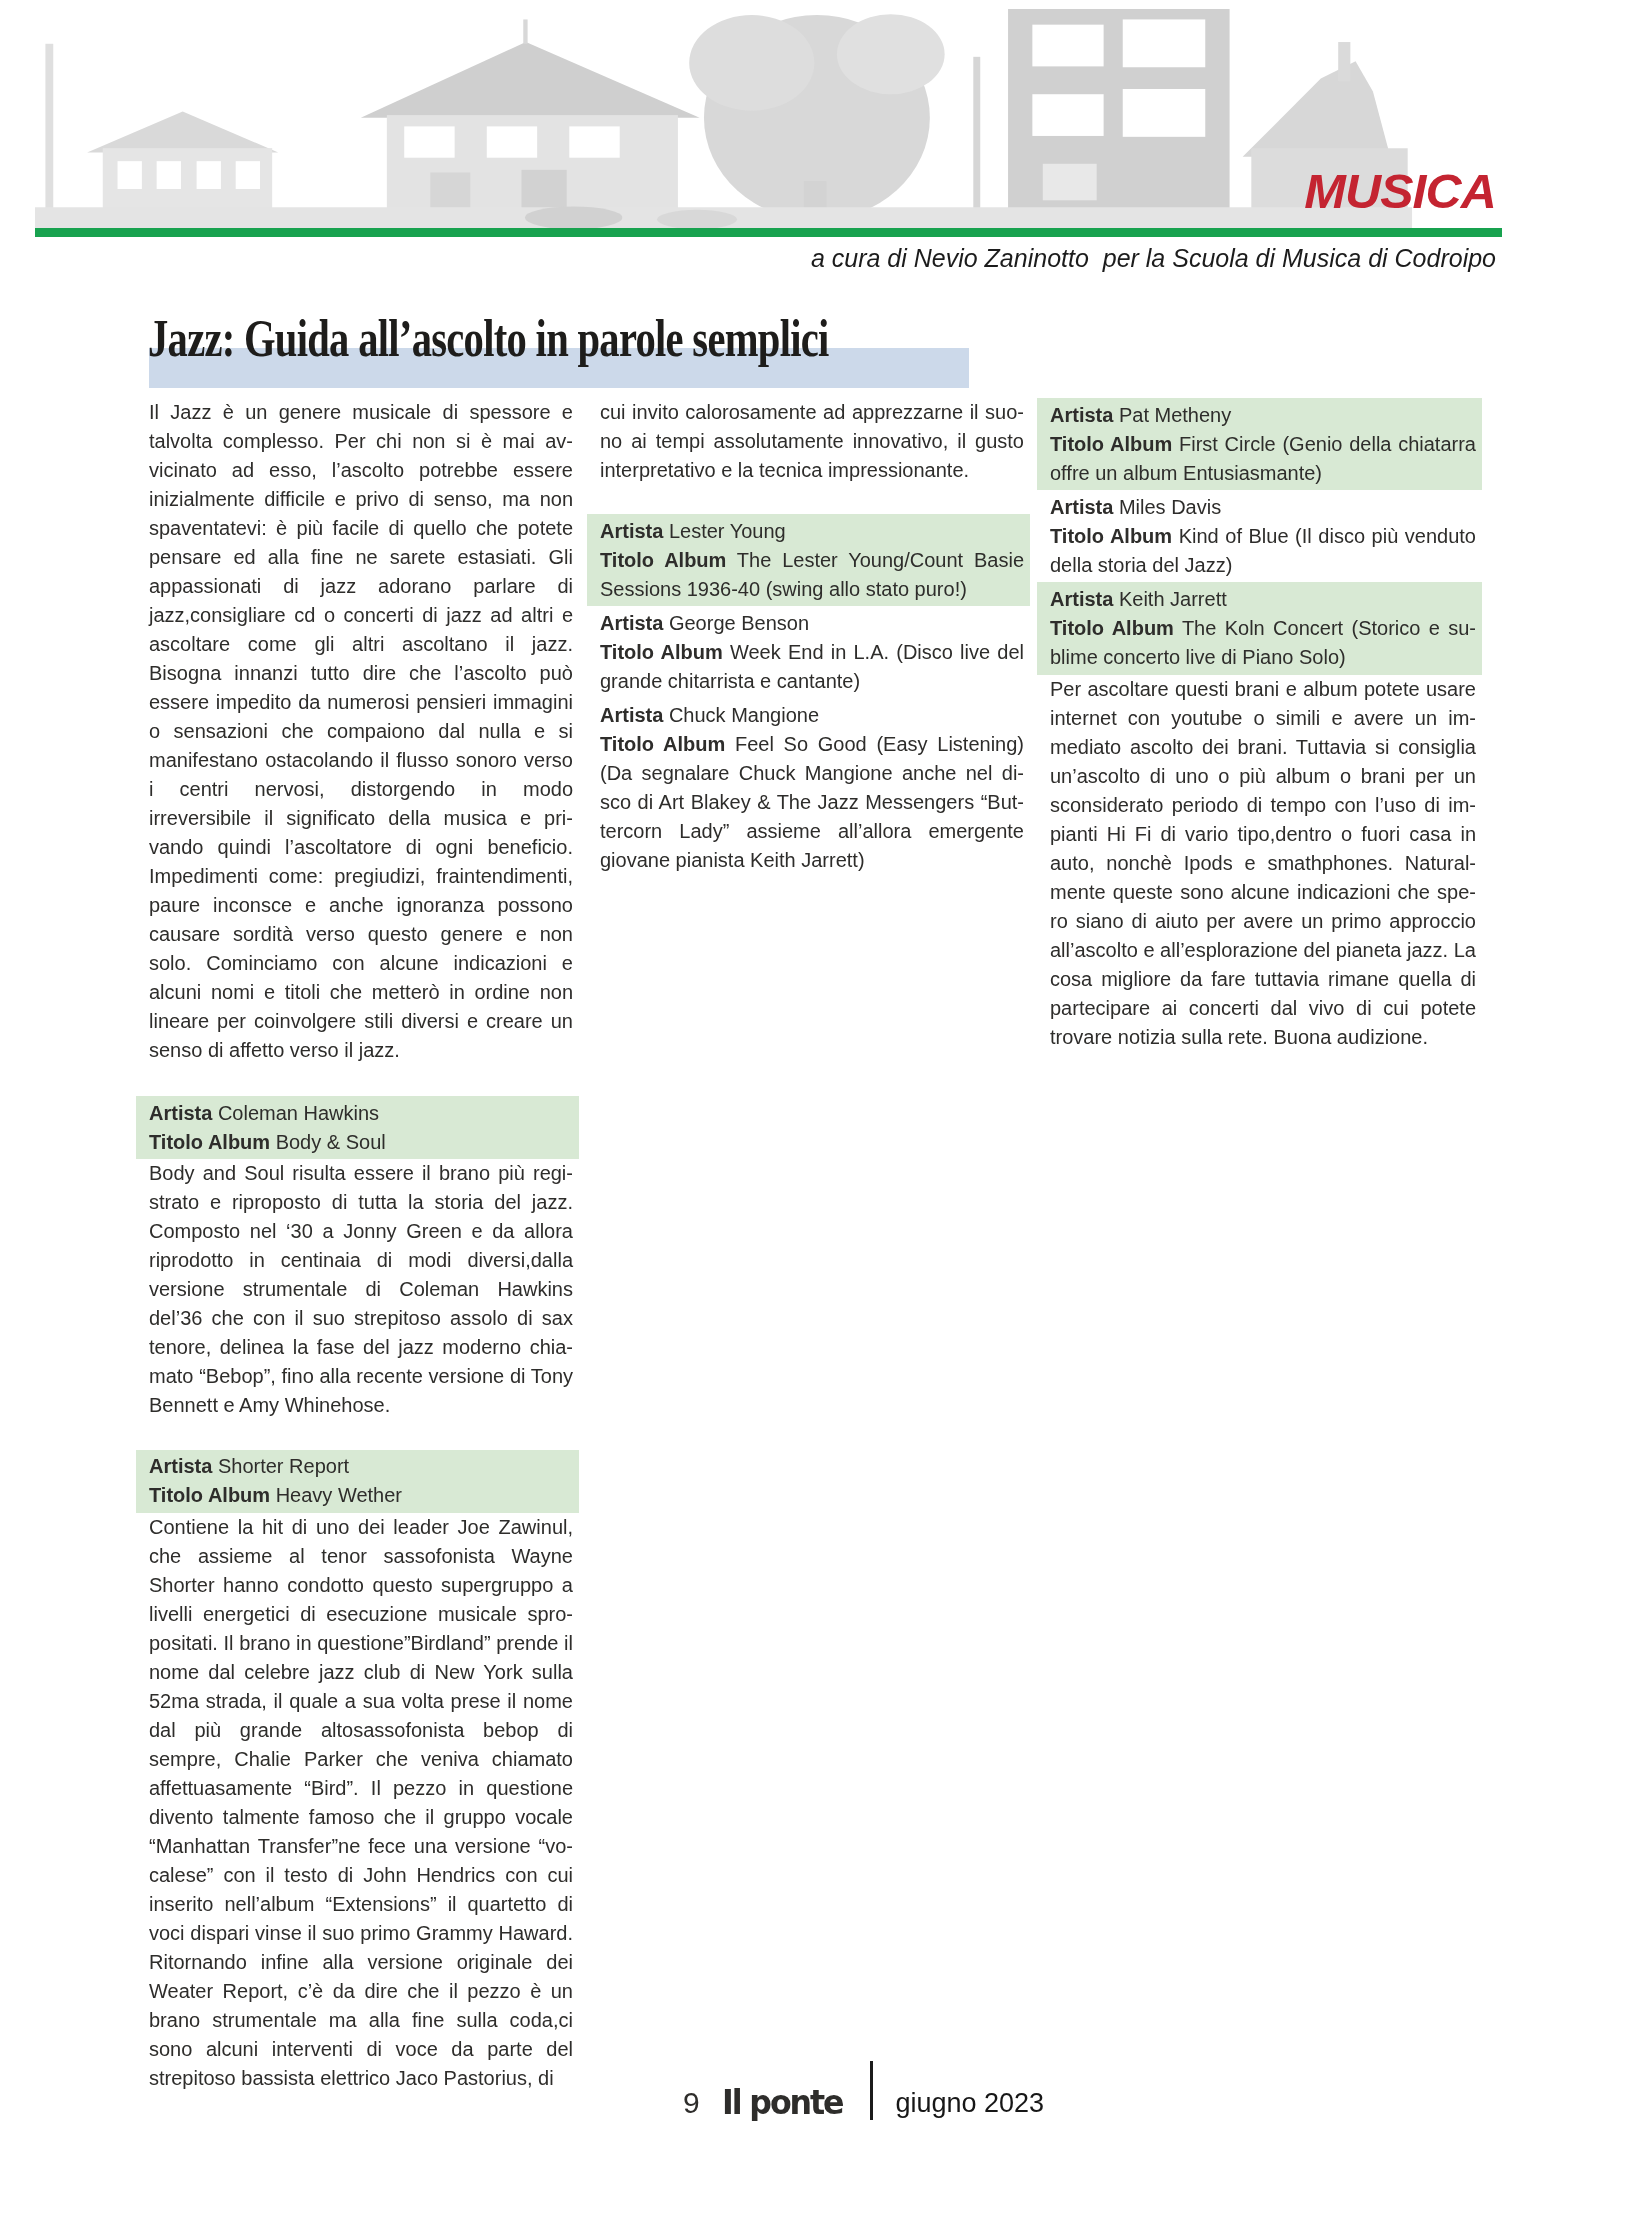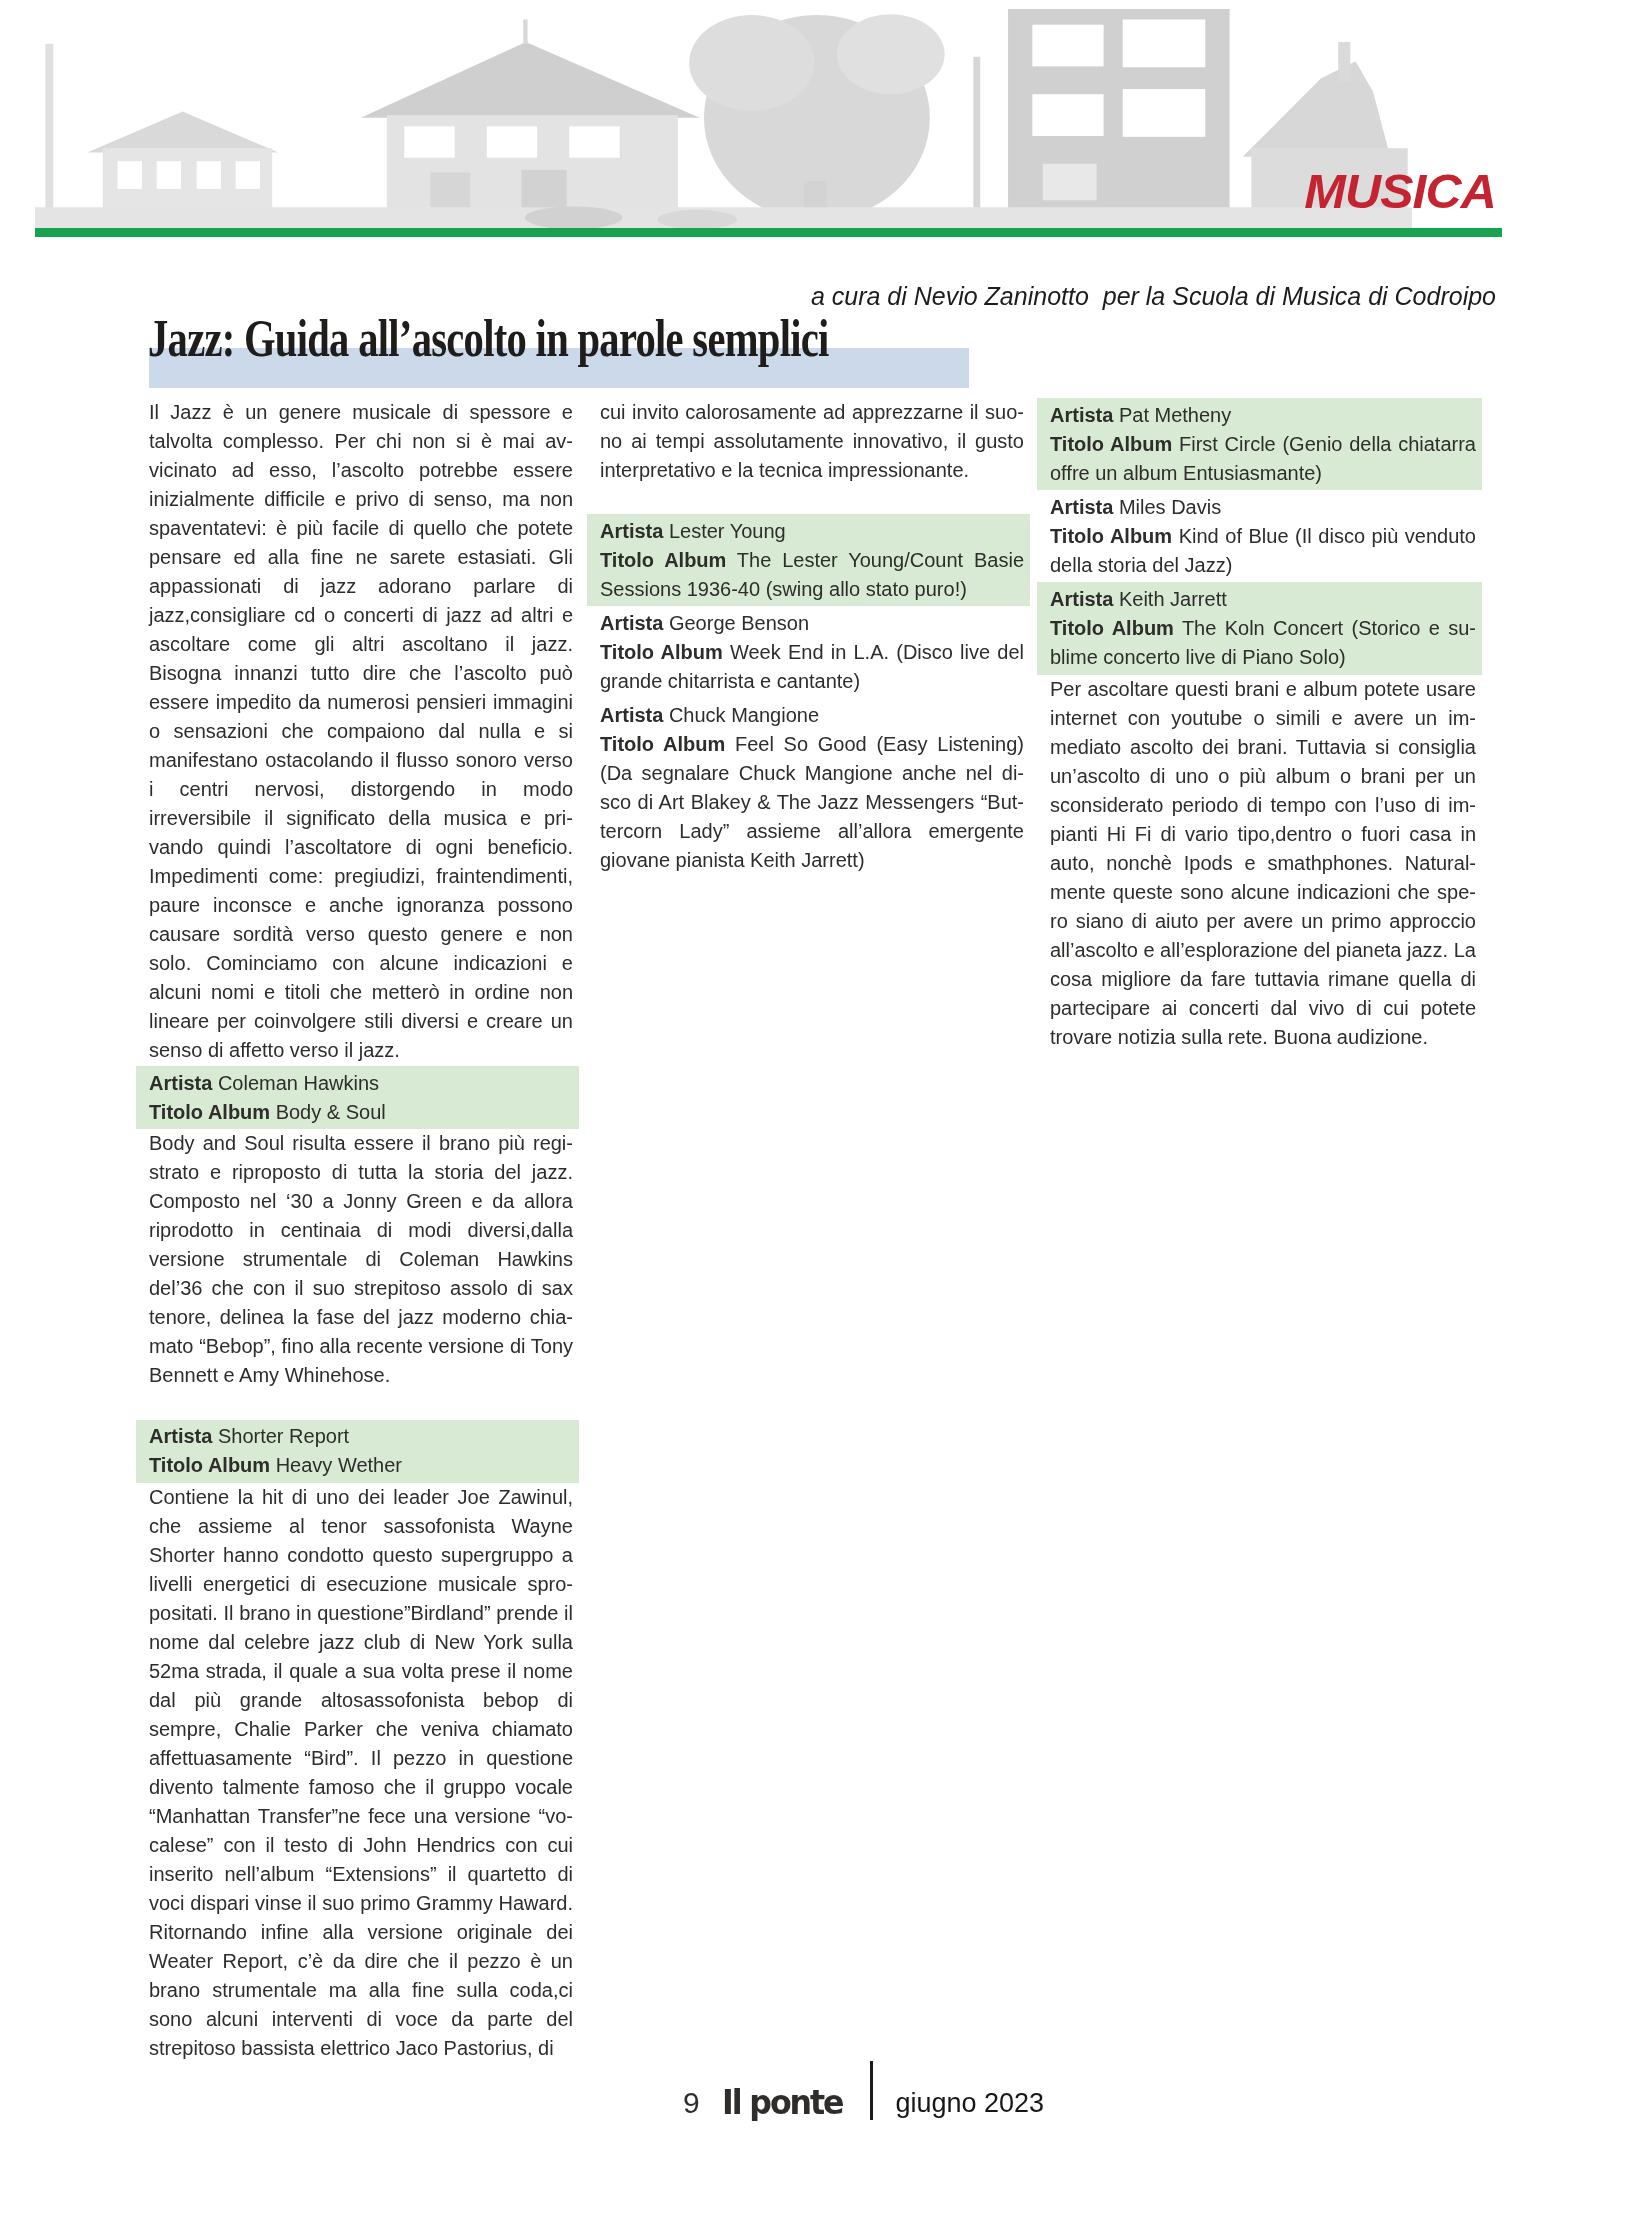--- a/index.html
+++ b/index.html
@@ -33,21 +33,21 @@
     position:absolute;right:153px;top:163px;
     font-size:49px;font-weight:bold;font-style:italic;
     letter-spacing:-0.9px;
     color:var(--accent_red);
     transform:scaleX(1.02);transform-origin:right;
     white-space:nowrap;
   }
   .byline{
     position:absolute;right:153px;top:244px;
     font-size:25px;font-style:italic;color:#1c1c1c;
-    letter-spacing:0px;white-space:nowrap;margin-top:38px;
+    letter-spacing:0px;white-space:nowrap;
   }
 
   
   .title-bar{
     position:absolute;left:149px;top:348px;width:820px;height:40px;
     background:var(--title_bar_blue);
   }
   .headline{
     position:absolute;left:148px;top:309px;margin:0;
     font-family:"Liberation Serif","DejaVu Serif",serif;
@@ -67,21 +67,21 @@
   .col p{margin:0;}
   p.sp-after{margin-bottom:29px;}
   .entry{
     margin-left:-13px;margin-right:-6px;
     padding:2.6px 6px 2.6px 13px;
     text-align:justify;
   }
   .entry.hl{background:var(--highlight_green);}
   .lbl{font-weight:bold;}
   .entry-body{margin:0 0 0 0;}
-  .gap-top{margin-top:1px;}
+  .gap-top{margin-top:31px;}
   .gap-top-lg{margin-top:29.5px;}
 
   
   .footer{
     position:absolute;left:683px;top:2061px;height:59px;
     display:flex;align-items:flex-end;gap:22.6px;
   }
   .page-num{font-size:30px;line-height:1;padding-bottom:1.7px;}
   .brand{
     font-family:"DejaVu Sans",sans-serif;

